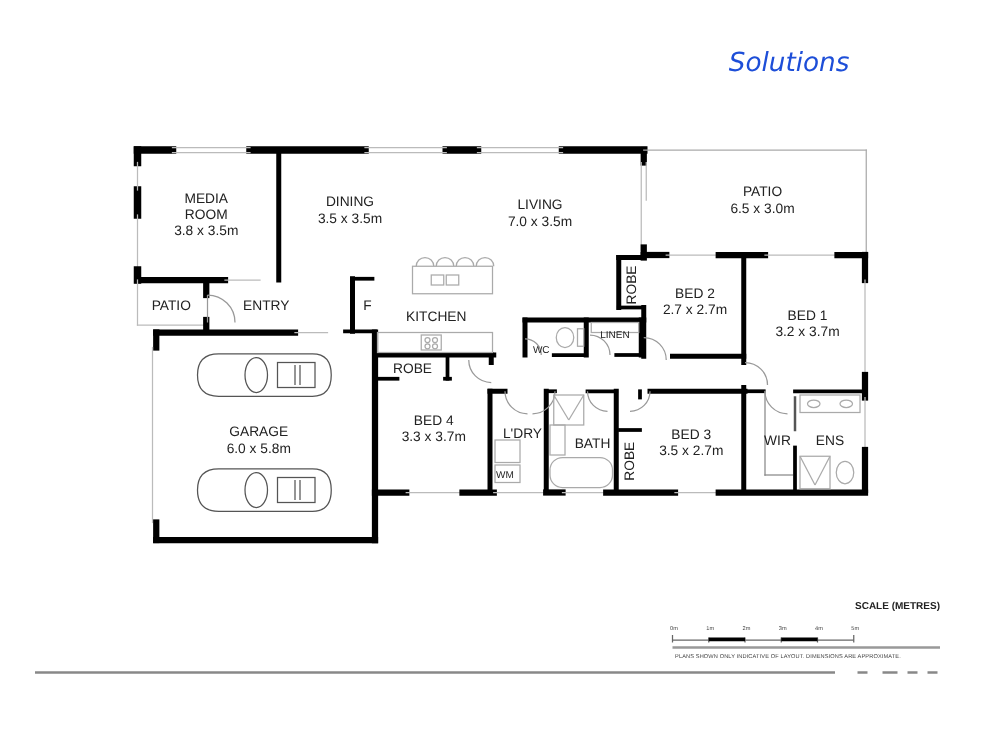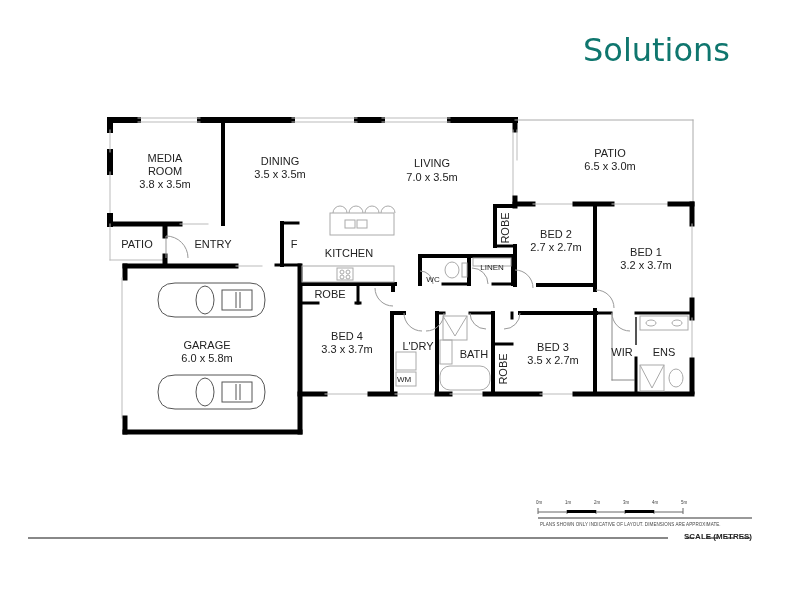--- a/index.html
+++ b/index.html
@@ -1,24 +1,24 @@
 <!DOCTYPE html>
 <html><head>
 <meta charset="utf-8">
 <style>
   html, body { margin:0; padding:0; background:#ffffff; }
   body { width:800px; height:600px; position:relative; overflow:hidden; font-family:"Liberation Sans", sans-serif; }
   .logo { position:absolute; left:583px; top:33px; width:200px; }
   .logo-main { font-family:"Liberation Sans", sans-serif; font-weight:bold; font-size:44px; letter-spacing:1px; color:#e11b2e; line-height:44px; }
   .logo-main .slash { color:#1f5fb4; }
-  .logo-sub { font-family:"DejaVu Sans", sans-serif; font-size:32px; color:#0f766e; line-height:30px; margin-top:2px; }
+  .logo-sub { font-family:"DejaVu Sans", sans-serif; font-size:21px; color:#1d4ed8; line-height:30px; margin-top:2px;font-style:italic; }
   svg.plan { position:absolute; left:0; top:0; }
   .lbl { font-family:"Liberation Sans", sans-serif; font-size:11px; fill:#222; text-anchor:middle; }
   .lbl-s { font-family:"Liberation Sans", sans-serif; font-size:8px; fill:#222; text-anchor:middle; }
-  .scale-title { position:absolute; left:684px; top:532px; font-family:"Liberation Sans", sans-serif; font-weight:bold; font-size:8px; color:#222; }
+  .scale-title { position:absolute; left:684px; top:480px; font-family:"Liberation Sans", sans-serif; font-weight:bold; font-size:8px; color:#222; }
   .scale-note { position:absolute; left:540px; top:522px; font-family:"Liberation Sans", sans-serif; font-size:4.5px; color:#444; letter-spacing:0.1px; }
   .scale-tick { position:absolute; top:500px; font-family:"Liberation Sans", sans-serif; font-size:4.5px; color:#444; }
 </style>
 </head>
 <body>
 
 <div class="logo">
   <div class="logo-sub">Solutions</div>
 </div>
 

